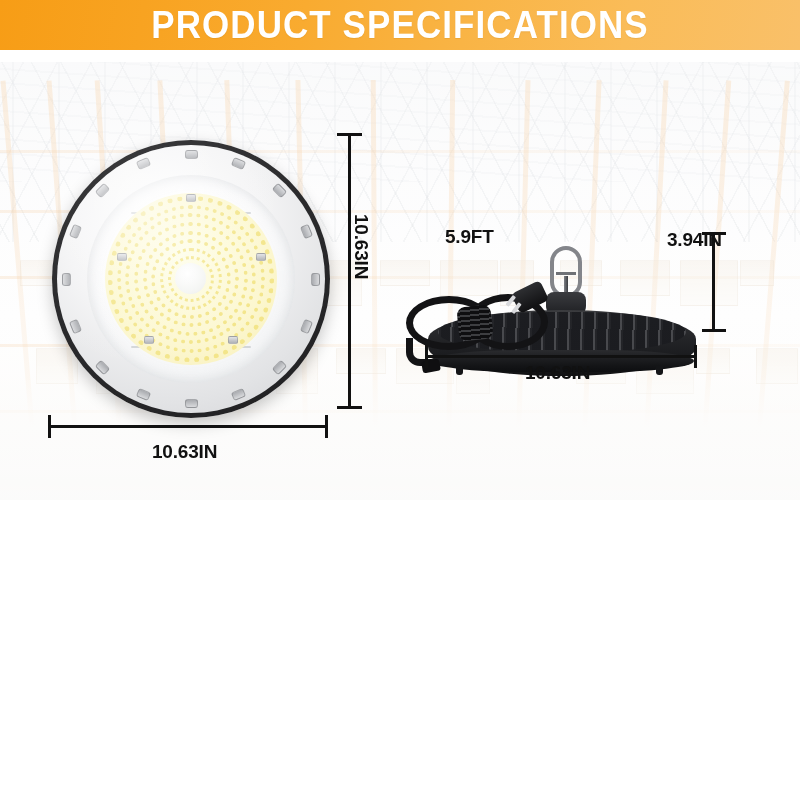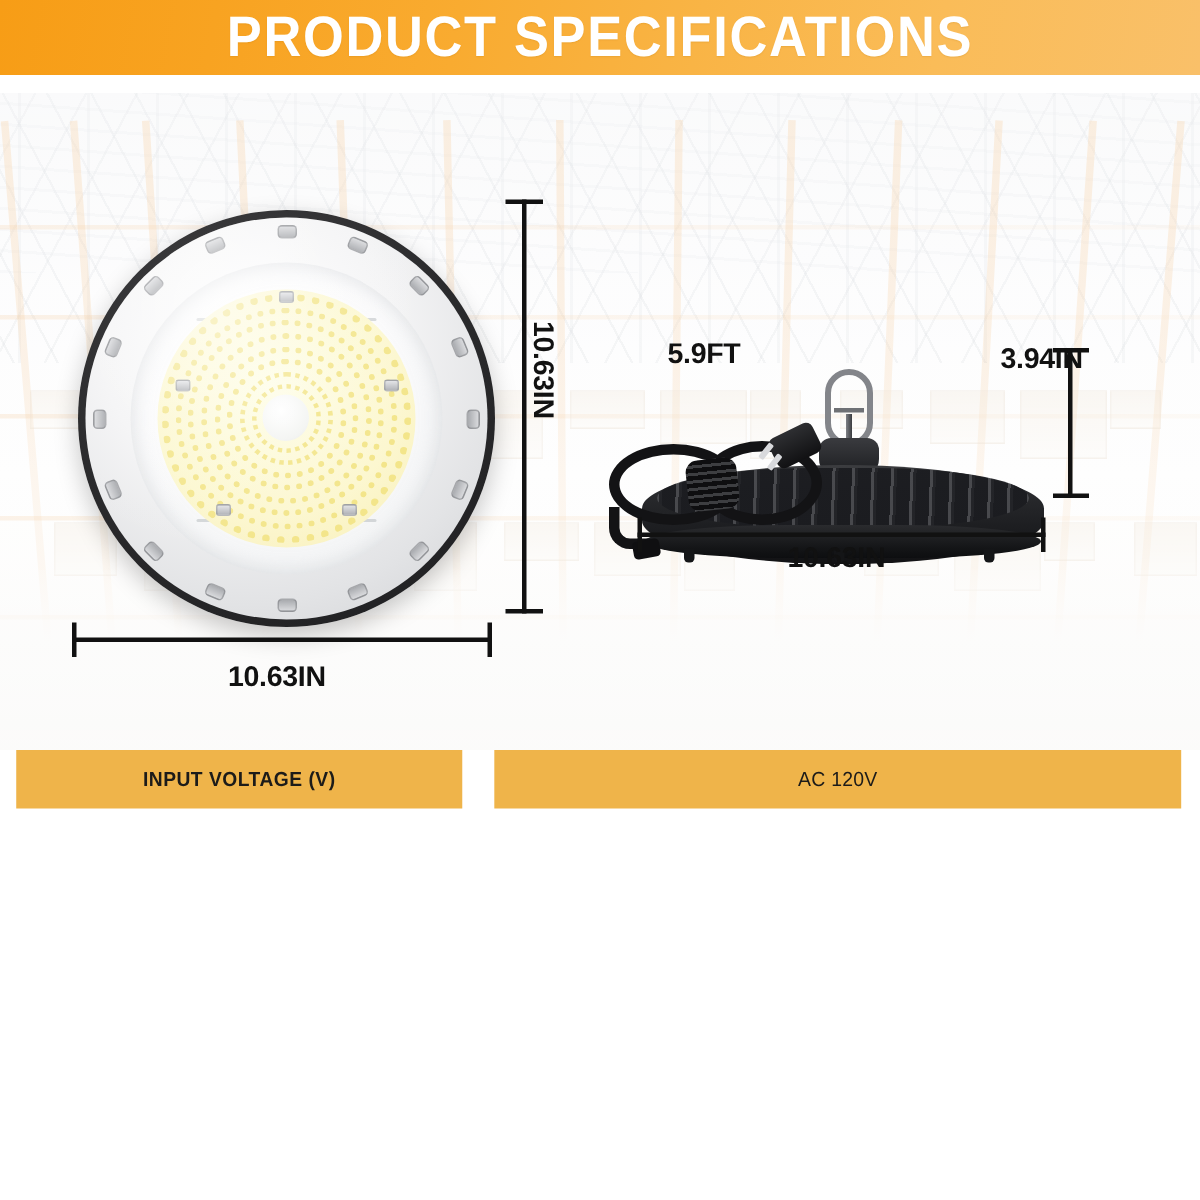--- a/index.html
+++ b/index.html
@@ -468,19 +468,15 @@
     <div class="dim-line" style="left:425px; top:293px; width:272px; height:3px;"></div>
     <div class="dim-cap" style="left:425px; top:283px; width:3px; height:23px;"></div>
     <div class="dim-cap" style="left:694px; top:283px; width:3px; height:23px;"></div>
     <div class="dim-label" style="left:525px; top:300px;">10.63IN</div>
 
     <div class="dim-label" style="left:445px; top:164px;">5.9FT</div>
 
   </div>
 
   <div class="spec-table" id="spec-table">
-      <div class="spec-row tone-dark">
-        <div class="spec-cell spec-label">INPUT VOLTAGE (V)</div>
-        <div class="spec-cell spec-value">AC 120V</div>
-      </div>
     </div>
 
 </div>
 
 </body></html>

